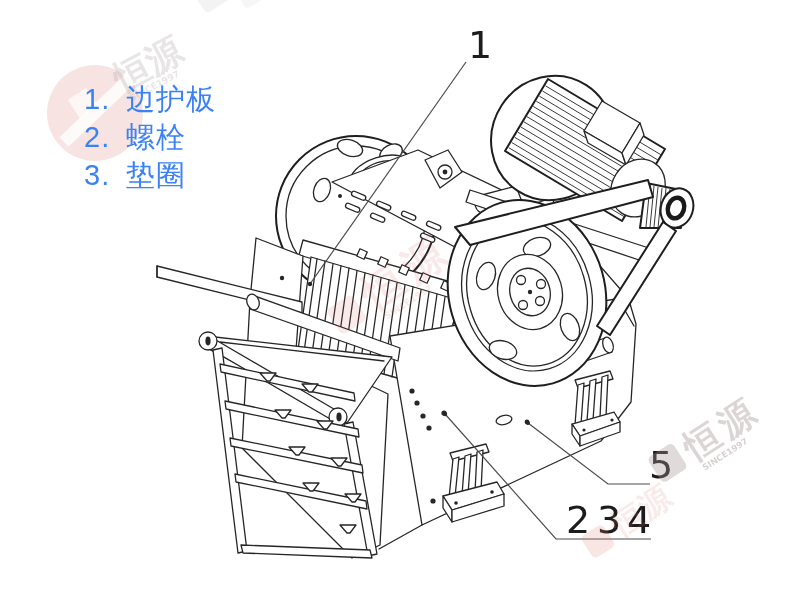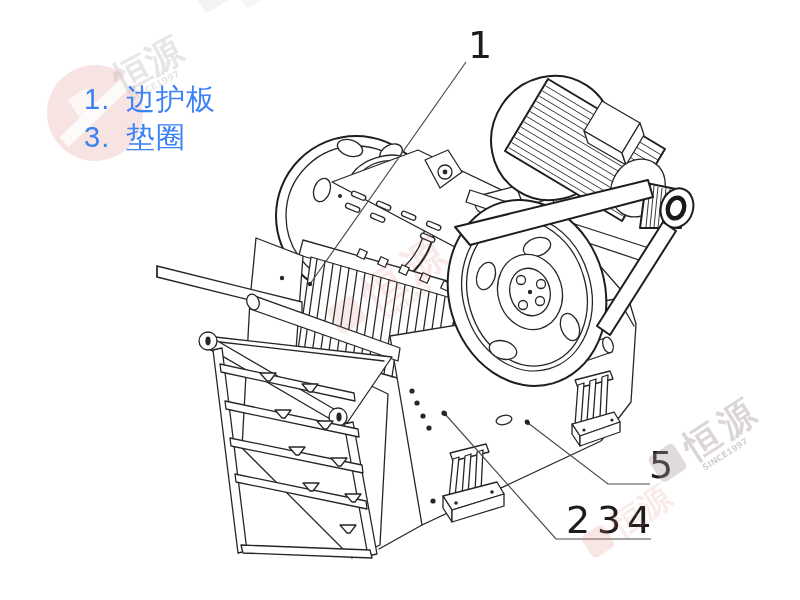--- a/index.html
+++ b/index.html
@@ -306,17 +306,20 @@
       <rect x="0" y="-22" width="26" height="26" rx="5" fill="rgba(215,130,120,0.2)"></rect>
       <text class="wmtext" x="34" y="0" font-size="32" fill="rgba(215,130,120,0.16)">恒源</text>
     </g>
   </svg>
 
   <div id="parts-list">
     <div class="row">
       <span class="num">1.</span><span>边护板</span>
     </div>
     <div class="row">
+      <span class="num">2.</span><span>螺栓</span>
+    </div>
+    <div class="row">
       <span class="num">3.</span><span>垫圈</span>
     </div>
   </div>
 
 </div>
 
 </body></html>

